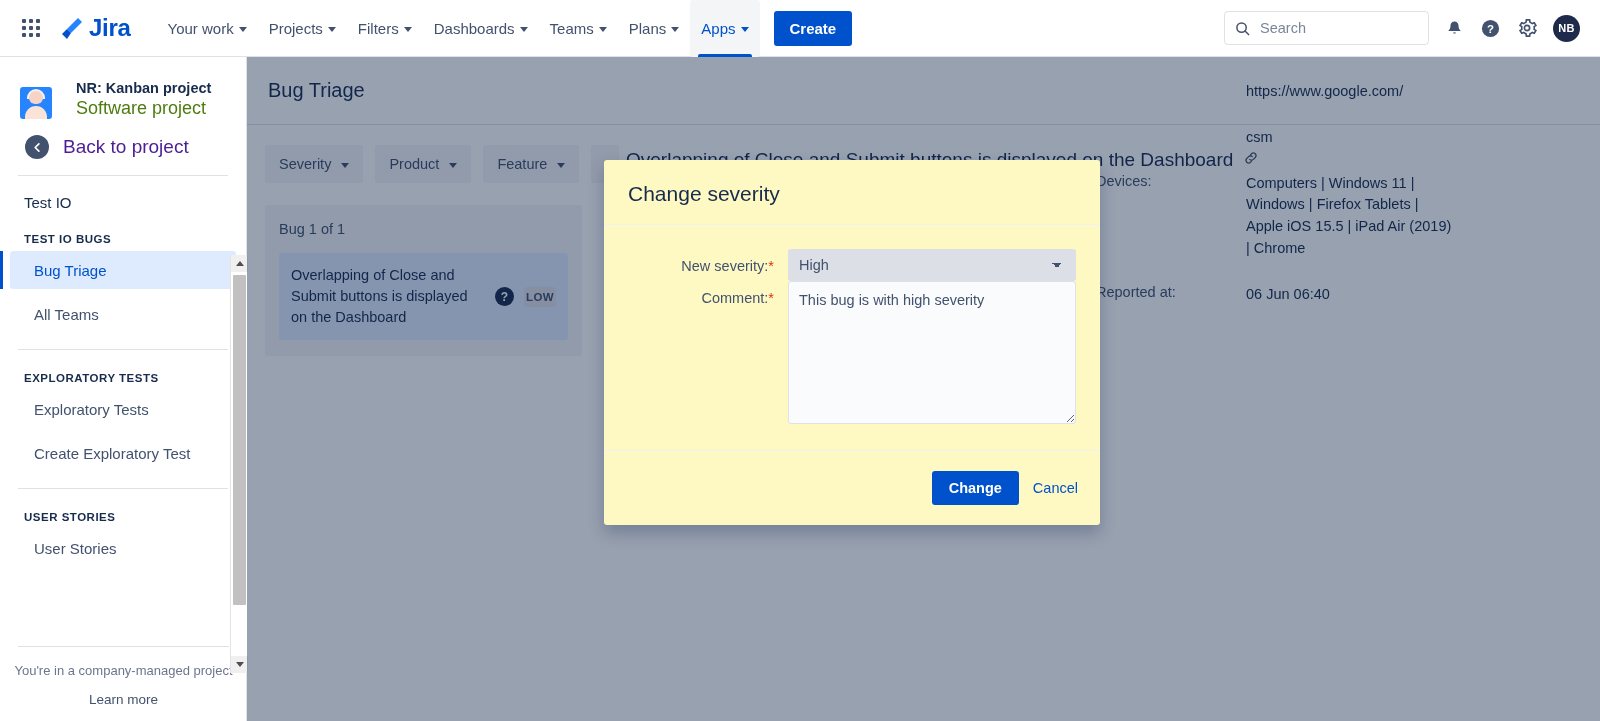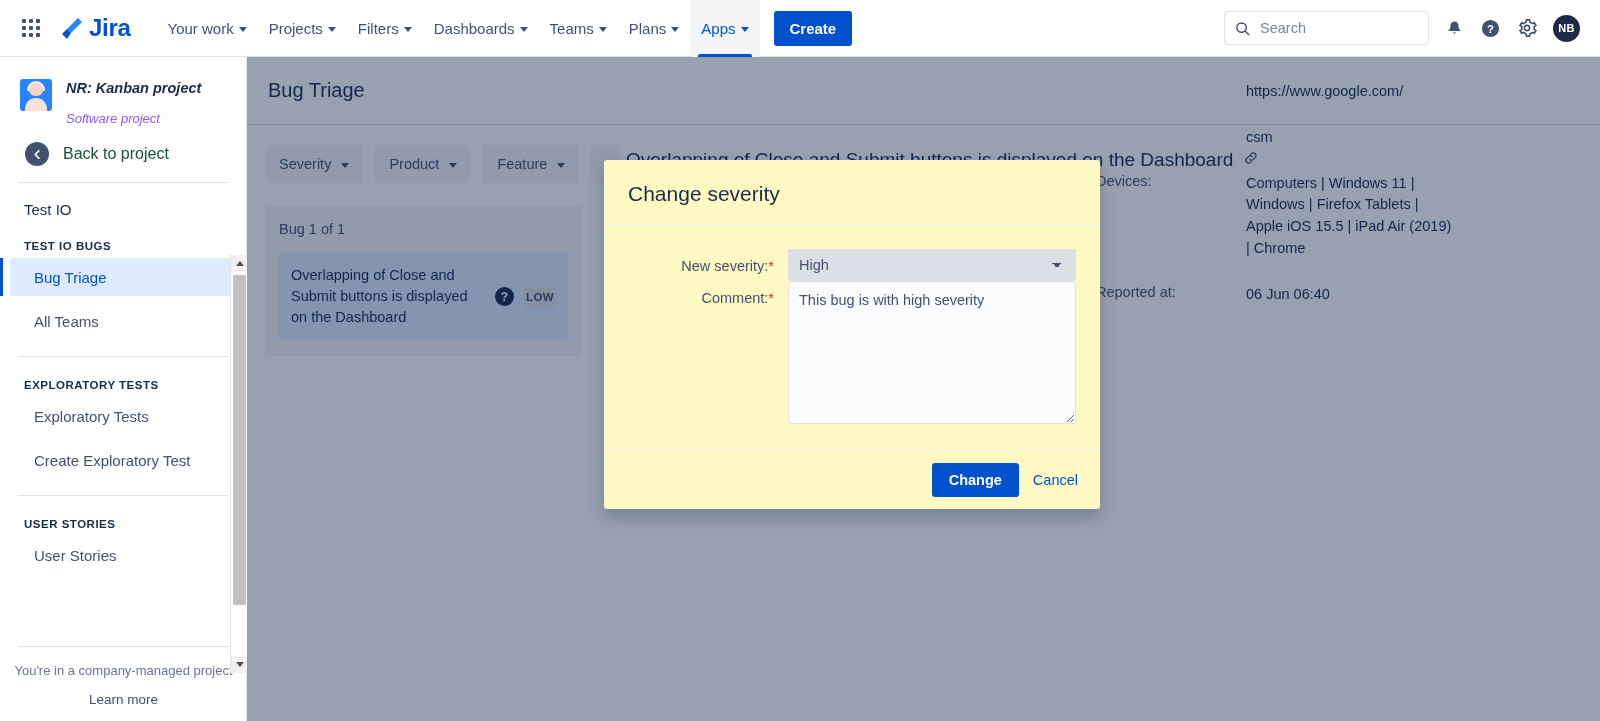--- a/index.html
+++ b/index.html
@@ -49,35 +49,35 @@
     background: transparent; margin-left: 8px; width: 150px; font-family: inherit; }
   .searchbox input::placeholder { color: #7a869a; }
   .icon-btn { cursor: pointer; display: flex; align-items: center; justify-content: center; }
   .avatar-nb { width: 27px; height: 27px; border-radius: 50%; background: #1e2a4a;
     color: #fff; font-size: 11px; font-weight: 700; display: flex;
     align-items: center; justify-content: center; cursor: pointer; letter-spacing: .3px; }
 
   
   .sidebar { position: absolute; top: 57px; left: 0; width: 247px; height: 664px;
     background: #fff; border-right: 1px solid #dfe1e6; z-index: 20; }
-  .proj-head { display: flex; align-items: flex-start; padding: 22px 0 0 20px; gap: 14px; cursor: pointer; font-style: italic; }
+  .proj-head { display: flex; align-items: flex-end; padding: 22px 0 0 20px; gap: 24px; cursor: pointer; }
   .proj-avatar { width: 32px; height: 32px; border-radius: 3px; background: #2684ff;
     position: relative; overflow: hidden; flex: none; }
   .proj-avatar .face { position: absolute; left: 9px; top: 4px; width: 14px; height: 13px;
     background: #f6d3c4; border-radius: 50% 50% 45% 45%; }
   .proj-avatar .hair { position: absolute; left: 7px; top: 2px; width: 18px; height: 10px;
     background: #f1f2f4; border-radius: 9px 9px 0 0; }
   .proj-avatar .body { position: absolute; left: 5px; bottom: 0; width: 22px; height: 13px;
     background: #fbe3d8; border-radius: 11px 11px 0 0; }
   .proj-name { font-size: 14.5px; font-weight: 600; color: #172b4d; line-height: 1.25; }
-  .proj-type { font-size: 13px; color: #8b5cf6; margin-top: 14px; }
+  .proj-type { font-size: 18px; color: #4d7c0f; margin-top: 1px; }
   .back-row { display: flex; align-items: center; gap: 14px; padding: 16px 0 0 25px; cursor: pointer; }
   .back-circle { width: 24px; height: 24px; border-radius: 50%; background: #42526e;
     display: flex; align-items: center; justify-content: center; flex: none; }
-  .back-label { font-size: 16px; color: #14532d; }
+  .back-label { font-size: 19px; color: #4c1d95; }
   .sb-divider { height: 1px; background: #dfe1e6; margin: 16px 18px 0 18px; }
   .sb-title { font-size: 15px; color: #172b4d; padding: 18px 0 0 24px; }
   .sb-section { font-size: 11.5px; font-weight: 700; letter-spacing: .5px;
     color: #172b4d; padding: 22px 0 0 24px; }
   .sb-item { position: relative; display: flex; align-items: center; height: 38px;
     padding-left: 24px; font-size: 15px; color: #42526e; cursor: pointer;
     margin: 6px 10px 0 10px; border-radius: 3px; padding-right: 8px; }
   .sb-item.selected { background: #deebff; color: #0052cc; }
   .sb-item.selected::before { content: ""; position: absolute; left: -10px; top: 0;
     bottom: 0; width: 3px; background: #0052cc; }
@@ -151,21 +151,21 @@
   .sel { width: 360px; height: 32px; background: #dcdfe6; border: none; border-radius: 3px;
     font-size: 14.5px; color: #42526e; padding: 0 11px; font-family: inherit;
     appearance: none; -webkit-appearance: none; cursor: pointer;
     background-image: linear-gradient(45deg, transparent 50%, #42526e 50%),
                       linear-gradient(135deg, #42526e 50%, transparent 50%);
     background-position: calc(100% - 19px) 14px, calc(100% - 14px) 14px;
     background-size: 5px 5px, 5px 5px; background-repeat: no-repeat; }
   .ta { width: 360px; height: 143px; background: #fafbfc; border: 1px solid #dfe1e6;
     border-radius: 3px; font-size: 14.5px; color: #42526e; padding: 8px 10px;
     font-family: inherit; resize: both; outline: none; line-height: 1.4; }
-  .modal-foot { border-top: 1px solid #f0f1f3; padding: 12px 22px;
+  .modal-foot { border-top: 1px solid #f0f1f3; padding: 20px 22px;
     display: flex; align-items: center; justify-content: flex-end; gap: 14px; }
   .btn-primary { background: #0052cc; color: #fff; border: none; border-radius: 3px;
     font-size: 14.5px; font-weight: 600; padding: 9px 17px; cursor: pointer; font-family: inherit; }
   .btn-link { color: #0052cc; font-size: 14.5px; cursor: pointer; }
 </style>
 </head>
 <body>
 
 <div id="app">
 

